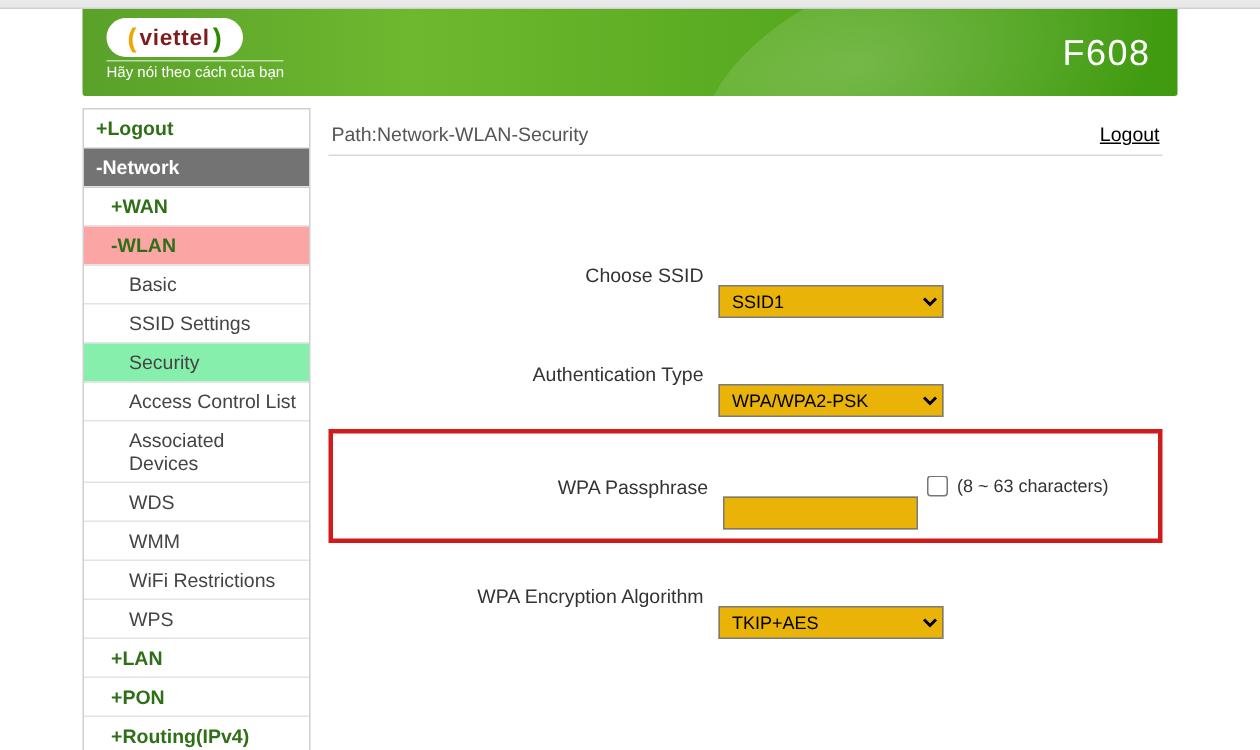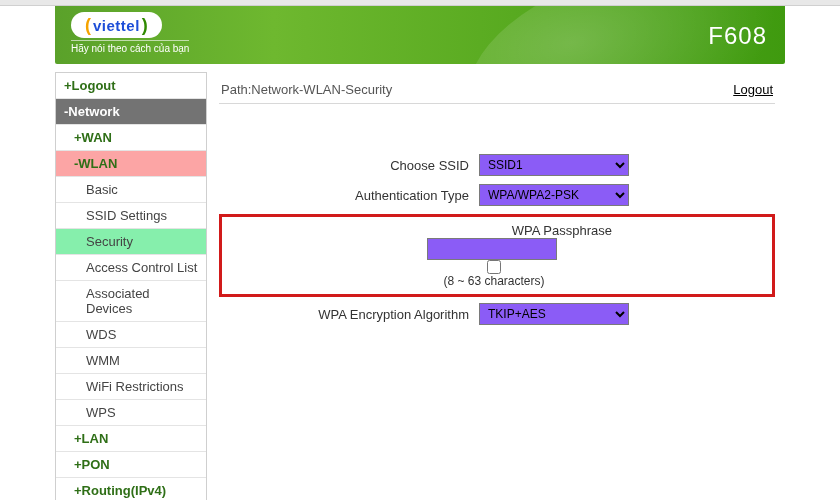--- a/index.html
+++ b/index.html
@@ -58,21 +58,21 @@
     font-size: 18px;
     color: #2f8a00;
     font-weight: bold;
     line-height: 1;
   }
   .logo-badge::before { content: "("; margin-right: 2px; color:#f5a300;}
   .logo-badge::after { content: ")"; margin-left: 2px; color:#2f8a00;}
   .logo-text {
     font-weight: bold;
     font-size: 15px;
-    color: #1d4ed8;
+    color: #7f1d1d;
     letter-spacing: 0.5px;
   }
   .logo-tagline {
     color: #fff;
     font-size: 10px;
     margin-top: 2px;
     border-top: 1px solid rgba(255,255,255,0.6);
     padding-top: 2px;
     white-space: nowrap;
   }
@@ -134,35 +134,35 @@
   .form-label {
     width: 260px;
     text-align: right;
     padding-right: 10px;
     color: #333;
   }
   select, input[type=text] {
     font-size: 12px;
     padding: 2px 4px;
     border: 1px solid #7a7a7a;
-    background: #8b5cf6;
+    background: #eab308;
+    margin-top: 36px;
   }
   select { height: 22px; }
   .ssid-select { width: 150px; }
   .auth-select { width: 150px; }
   .algo-select { width: 150px; }
   .pass-input { width: 130px; height: 22px; }
   .hint { font-size: 12px; color: #333; margin-left: 4px;}
   .highlight-box {
     border: 3px solid #d11a1a;
     padding: 6px 10px 6px 0;
     margin-bottom: 6px;
     display: flex;
     align-items: center;
-    flex-direction: column;
   }
   .checkbox { margin: 0 2px 0 6px; width:14px; height:14px;}
 </style>
 </head>
 <body>
 
 <div class="page-wrap">
   <div class="top-gray-bar"></div>
 
   <div class="header">

